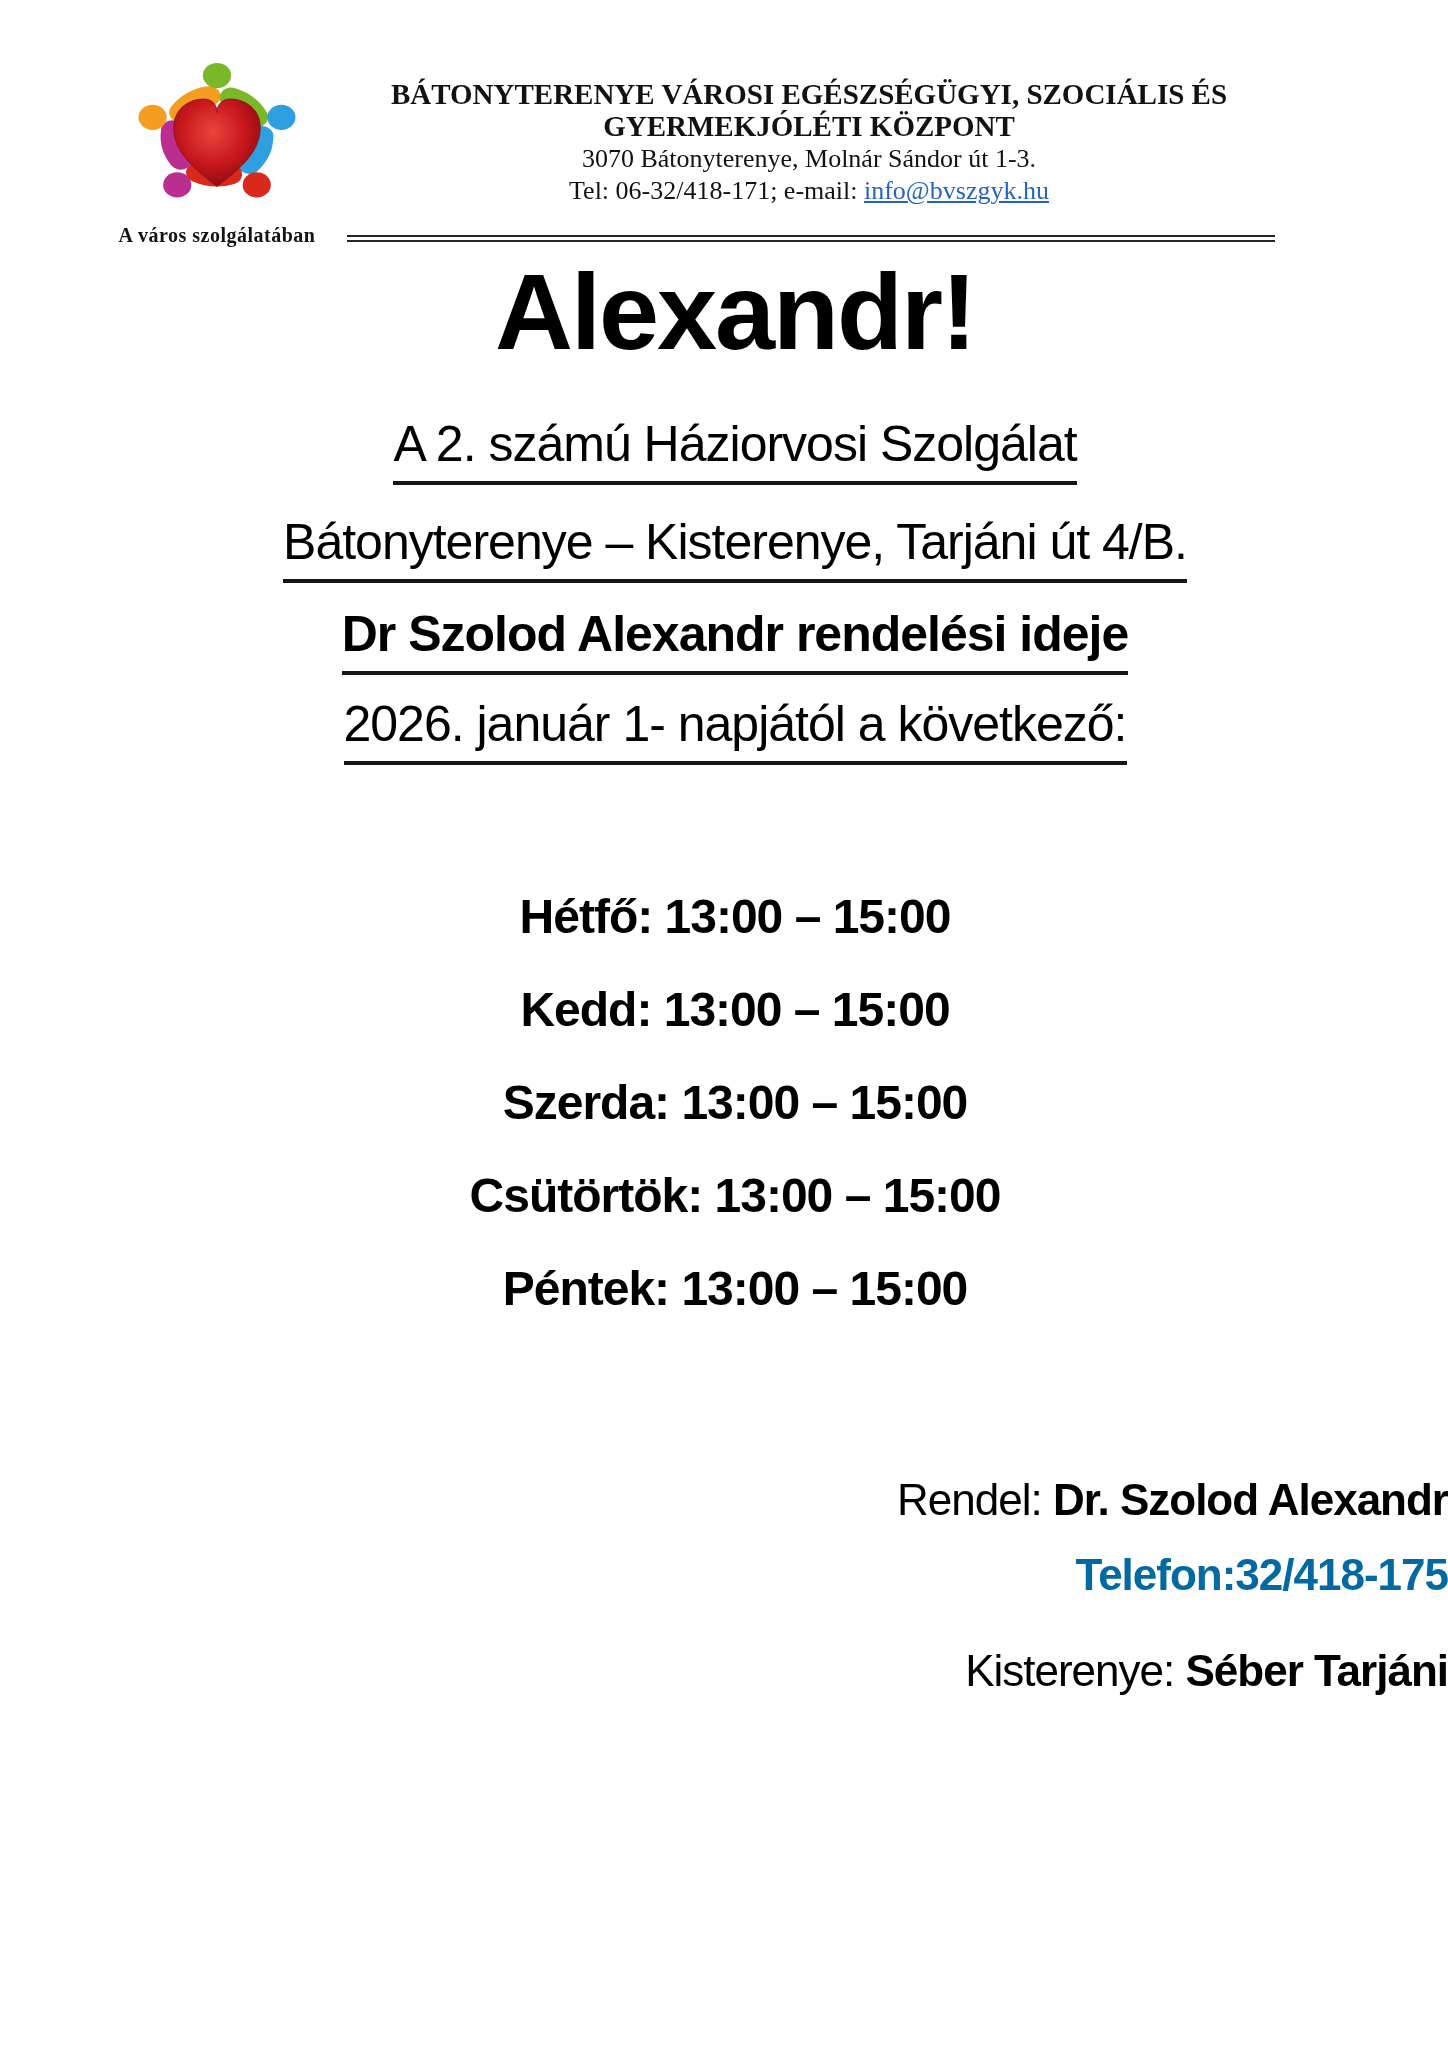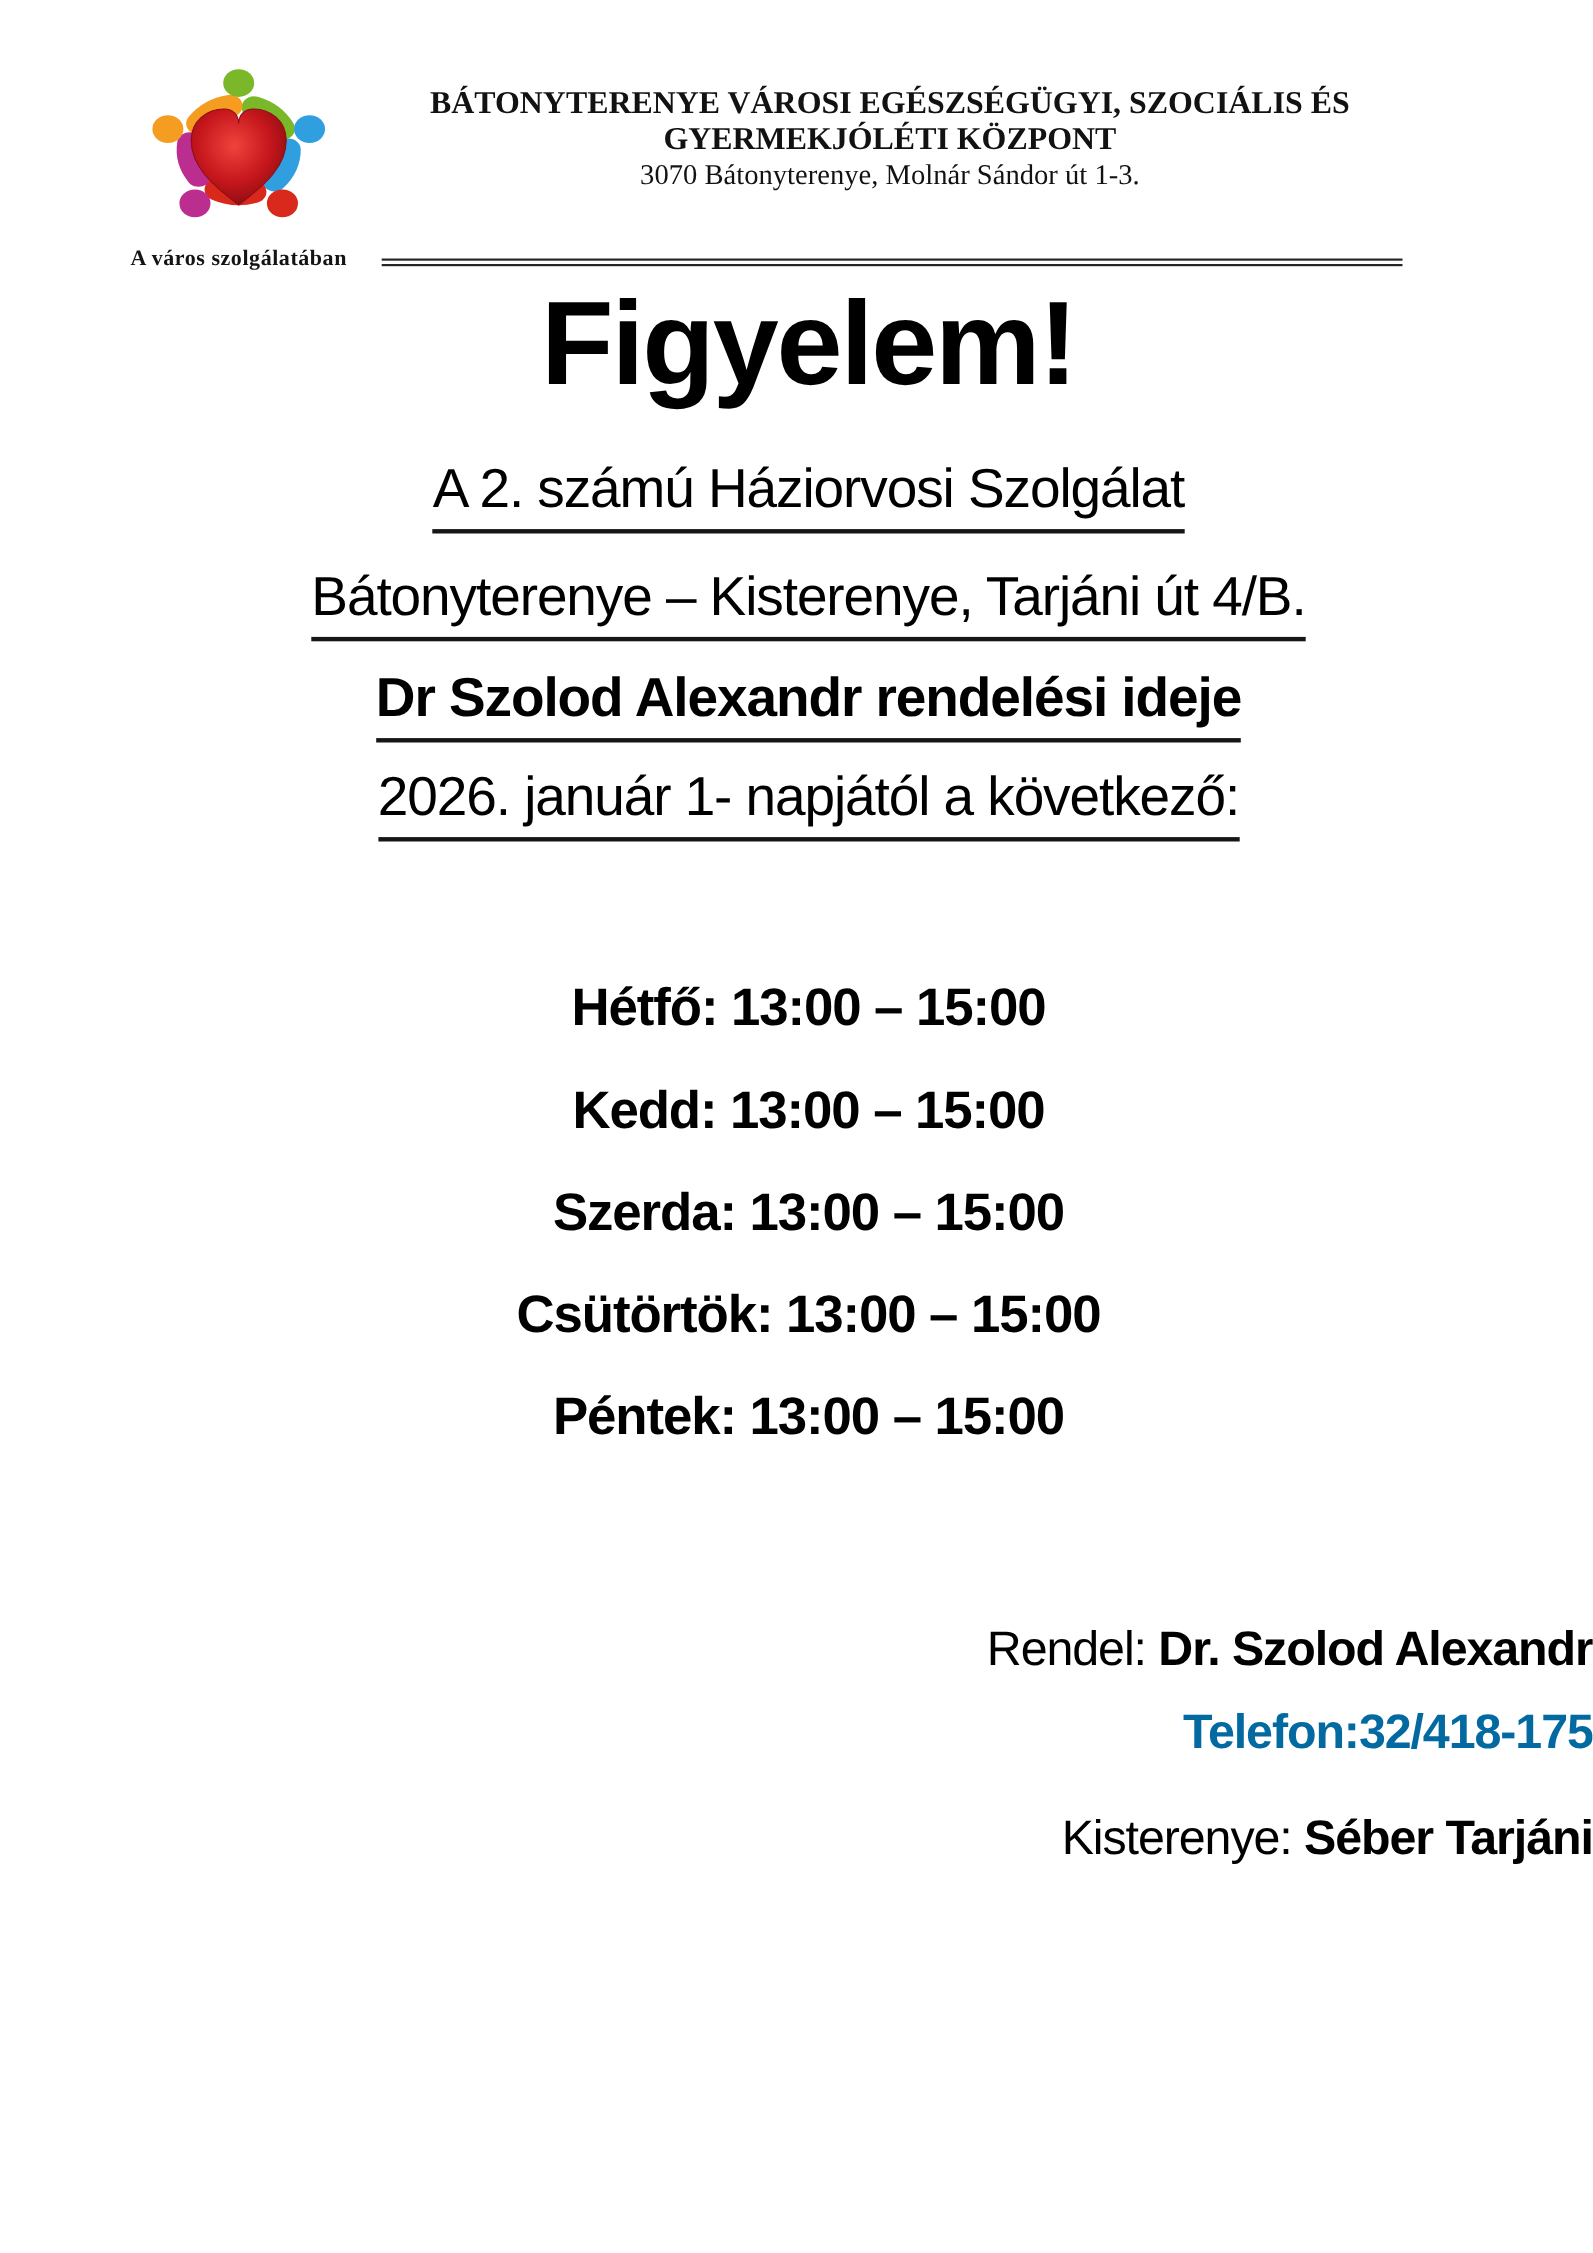--- a/index.html
+++ b/index.html
@@ -153,25 +153,29 @@
       <circle cx="57.7" cy="158.2" r="15" fill="#bb2d8e"></circle>
       <circle cx="31.5" cy="77.8" r="15" fill="#f59d20"></circle>
     </svg>
     <div class="logo-caption">A város szolgálatában</div>
   </div>
 
   <div class="header-text">
     <div class="org-line">BÁTONYTERENYE VÁROSI EGÉSZSÉGÜGYI, SZOCIÁLIS ÉS</div>
     <div class="org-line">GYERMEKJÓLÉTI KÖZPONT</div>
     <div class="addr-line">3070 Bátonyterenye, Molnár Sándor út 1-3.</div>
+    <div class="addr-line">
+      <span>Tel: 06-32/418-171; e-mail:</span>
+      <a class="email-link">info@bvszgyk.hu</a>
+    </div>
   </div>
 
   <div class="separator"></div>
 
-  <div class="center-line title">Figyelem!</div>
+  <div class="center-line title">Alexandr!</div>
 
   <div class="center-line notice-line p1">
     <span class="underlined">A 2. számú Háziorvosi Szolgálat</span>
   </div>
   <div class="center-line notice-line p2">
     <span class="underlined">Bátonyterenye – Kisterenye, Tarjáni út 4/B.</span>
   </div>
   <div class="center-line notice-line p3">
     <span class="underlined bold">Dr Szolod Alexandr rendelési ideje</span>
   </div>

